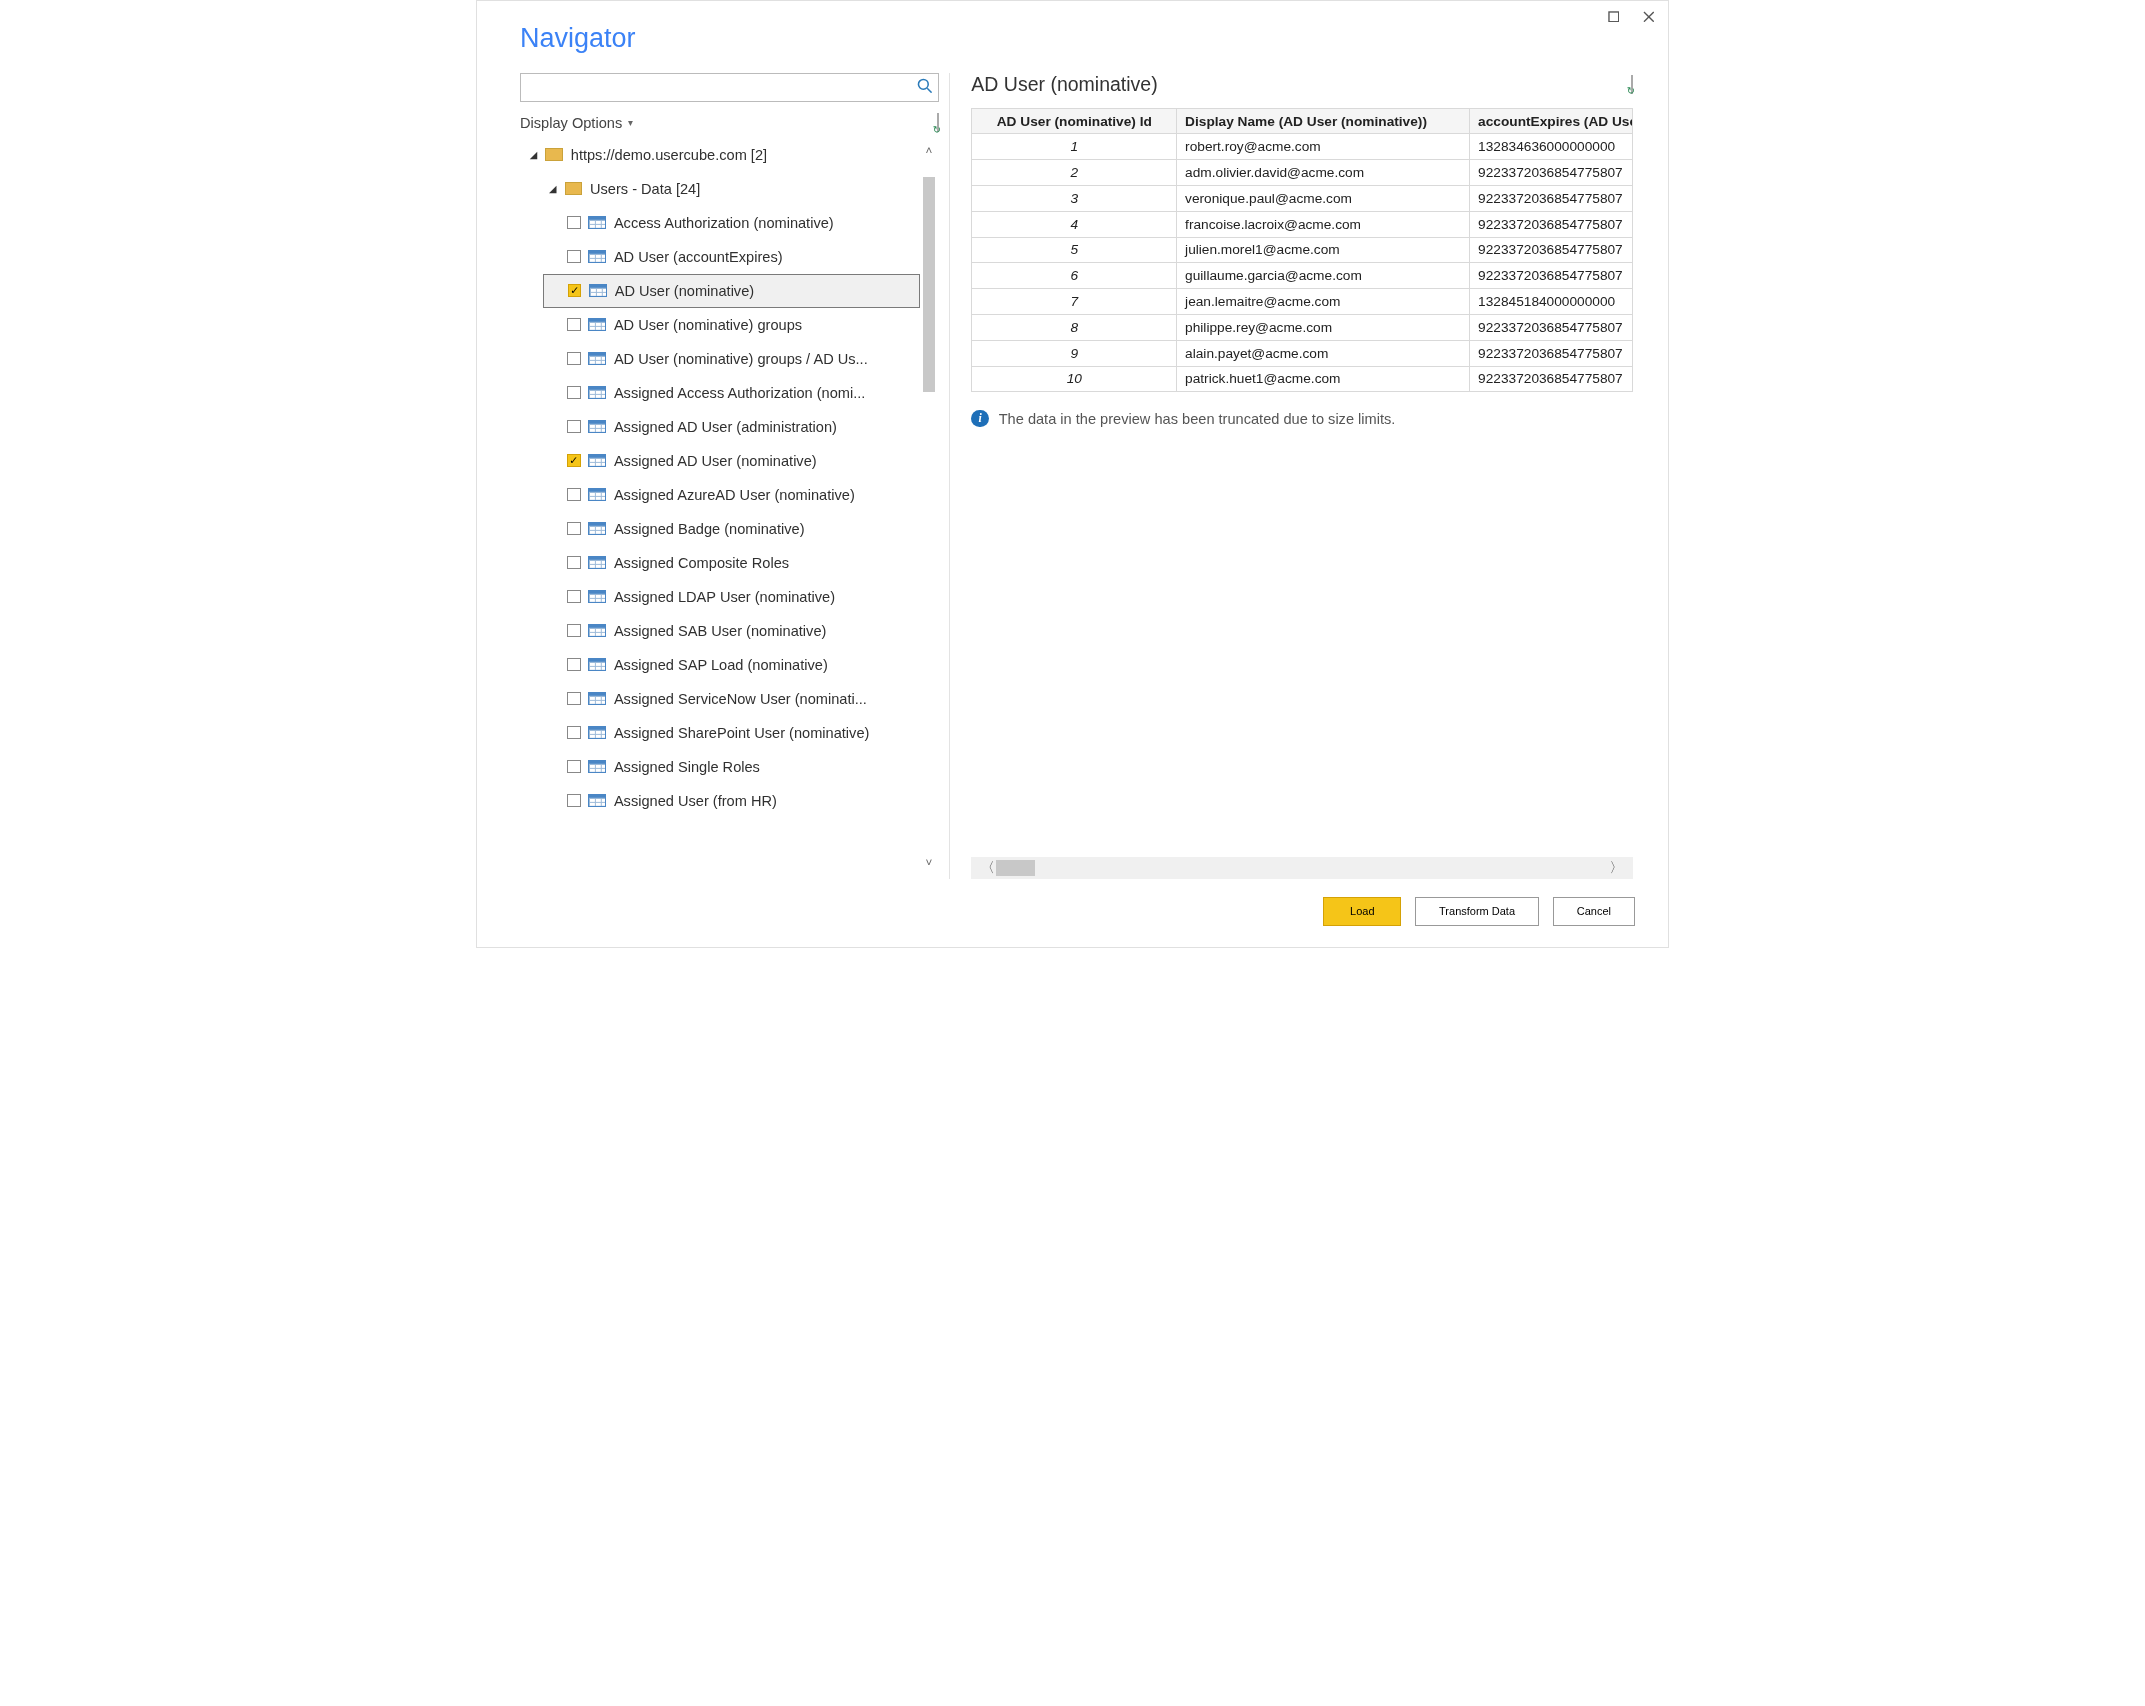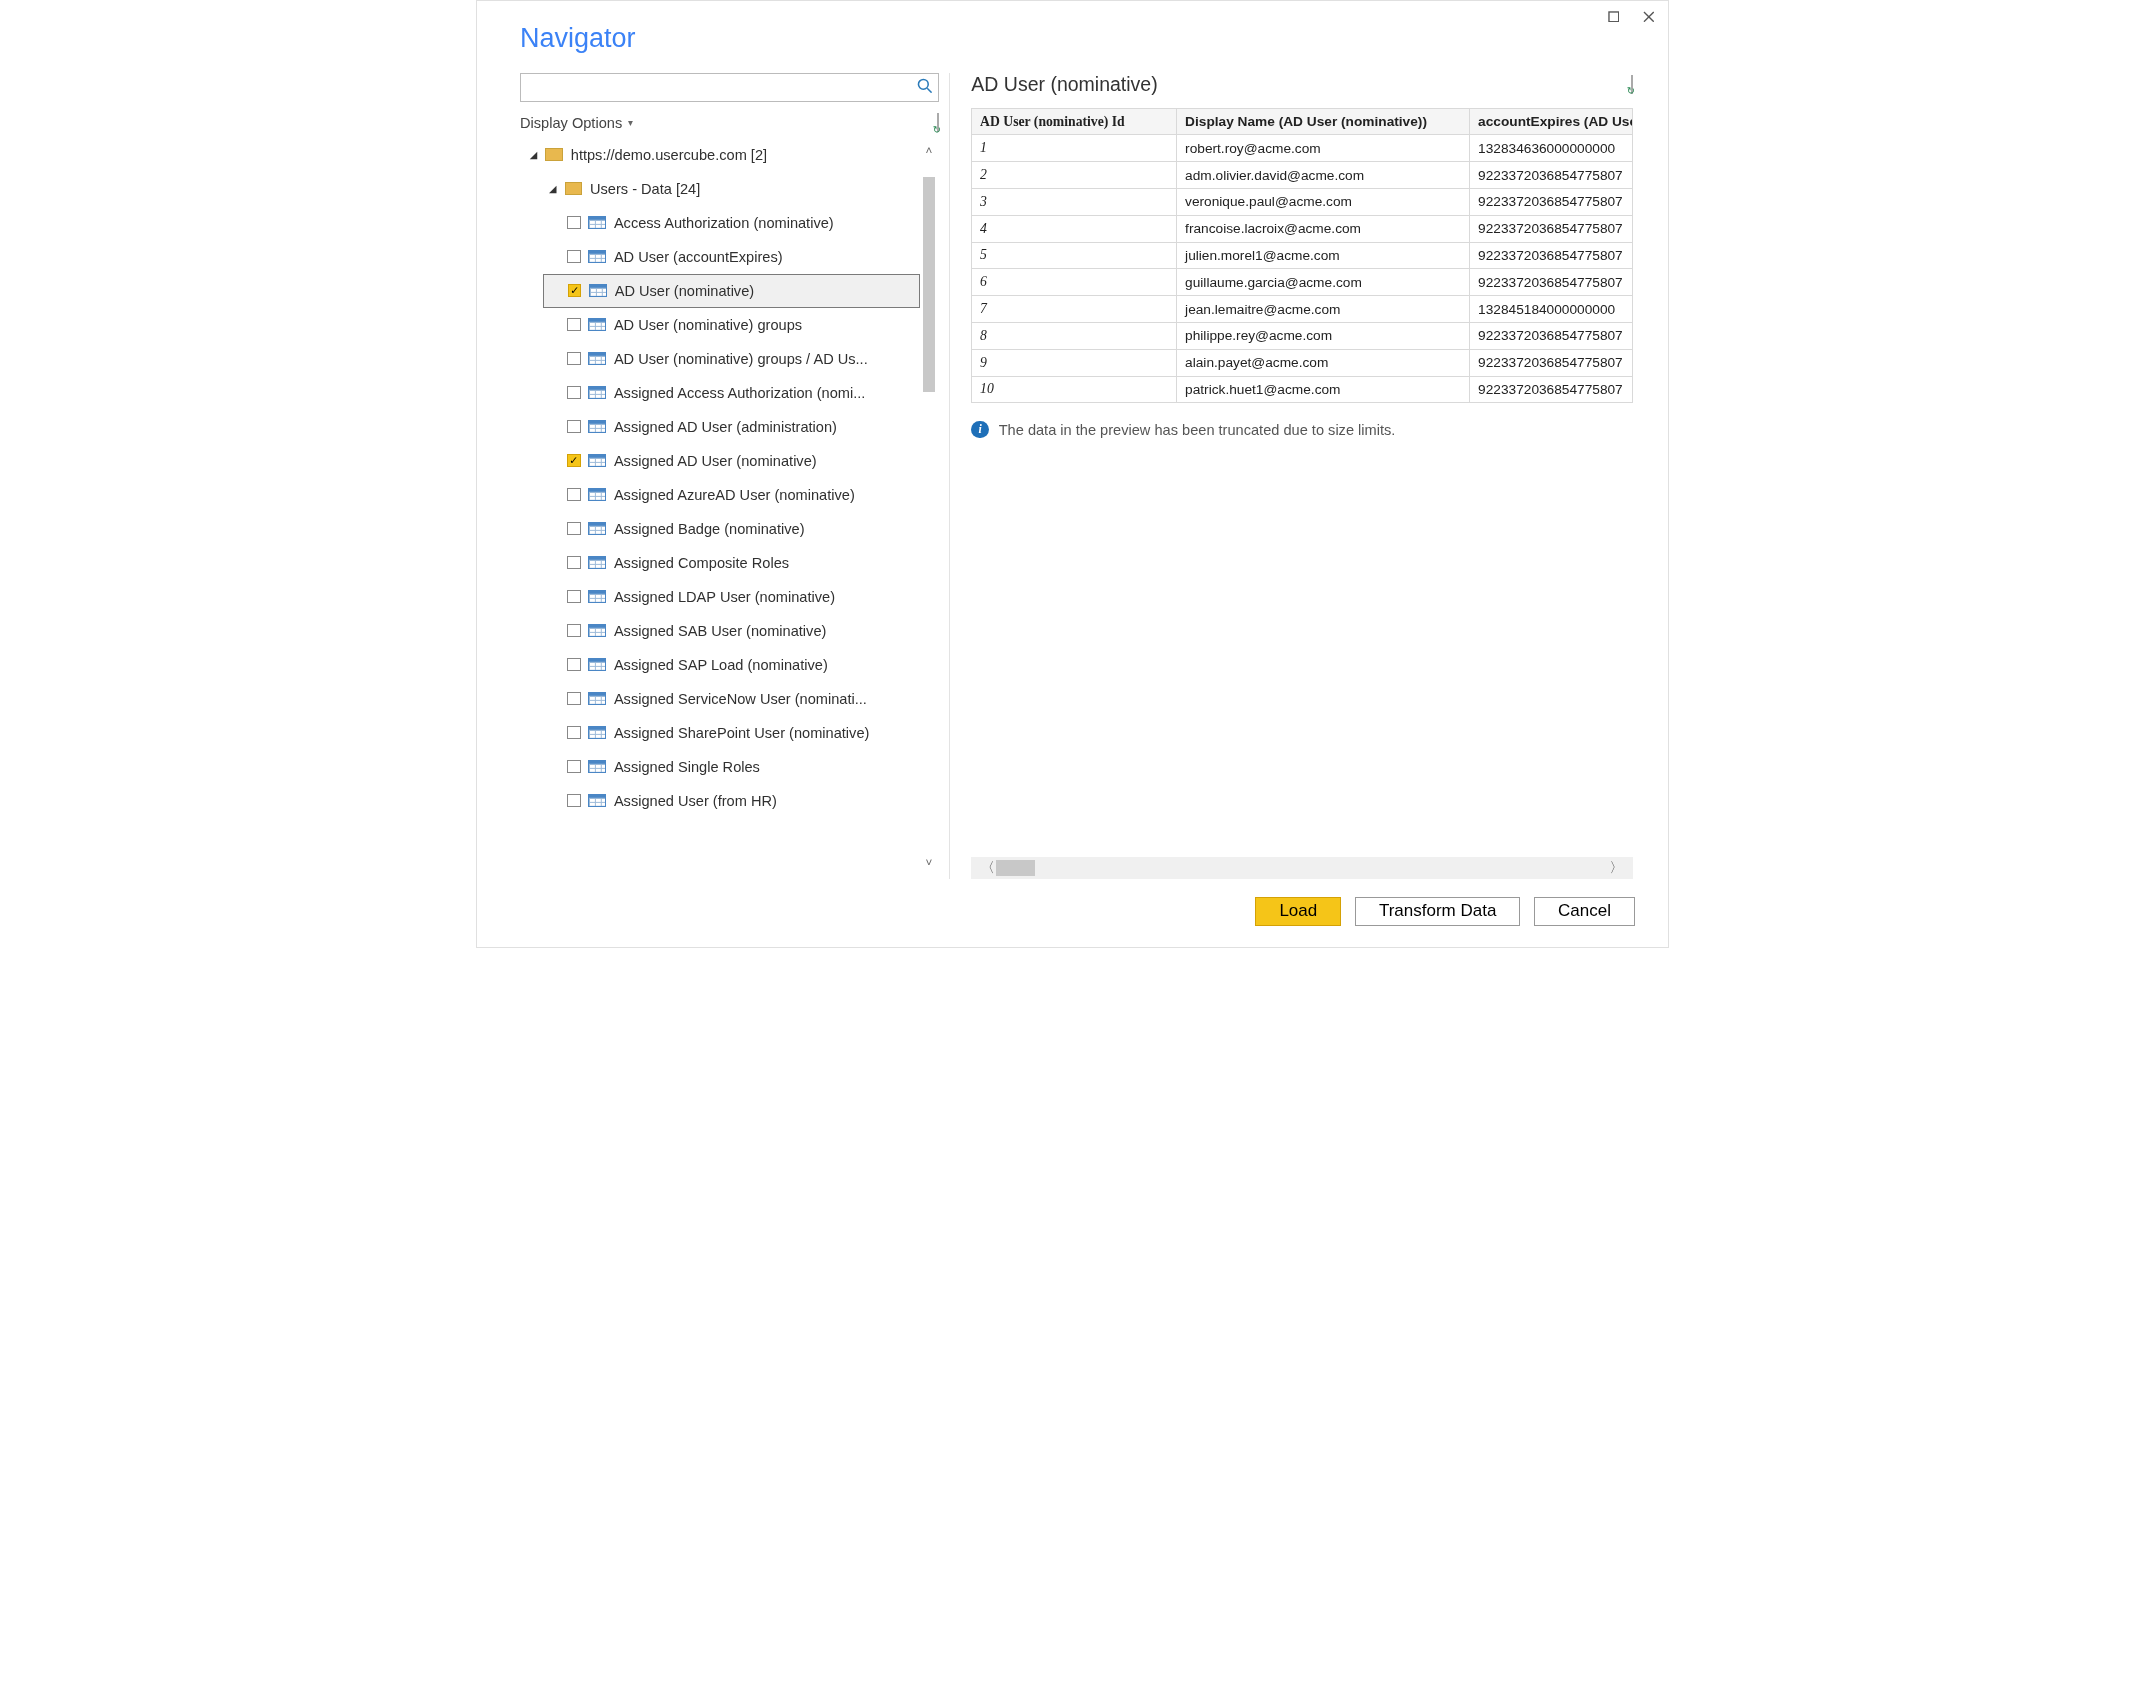--- a/index.html
+++ b/index.html
@@ -175,22 +175,21 @@
     text-align: left;
     white-space: nowrap;
     overflow: hidden;
   }
   table.preview th {
     background: #f5f5f5;
     font-weight: 600;
     color: #222;
   }
   table.preview td:first-child, table.preview th:first-child {
-    text-align: left;
-    font-family: Liberation Serif, serif;
+    text-align: center;
   }
   col.c-id { width: 205px; }
   col.c-name { width: 293px; }
   col.c-exp { width: auto; }
 
   .trunc-note {
     display: flex; align-items: center; gap: 9.8px;
     color: #555; font-size: 14.6px;
     margin-top: 17.6px;
   }
@@ -216,21 +215,21 @@
   .footer {
     display: flex; justify-content: flex-end; gap: 13.7px;
     padding: 17.6px 33px 21.5px 0;
   }
   .btn {
     min-width: 78px;
     height: 29px;
     padding: 0 23px;
     border: 1px solid #999;
     background: #fff;
-    font-size: 17px;
+    font-size: 11px;
     cursor: pointer;
     display:inline-flex; align-items:center; justify-content:center;
   }
   .btn.primary {
     background: #f5c518;
     border-color: #d4a106;
     color: #000;
   }
 
   .page-refresh-ic {

